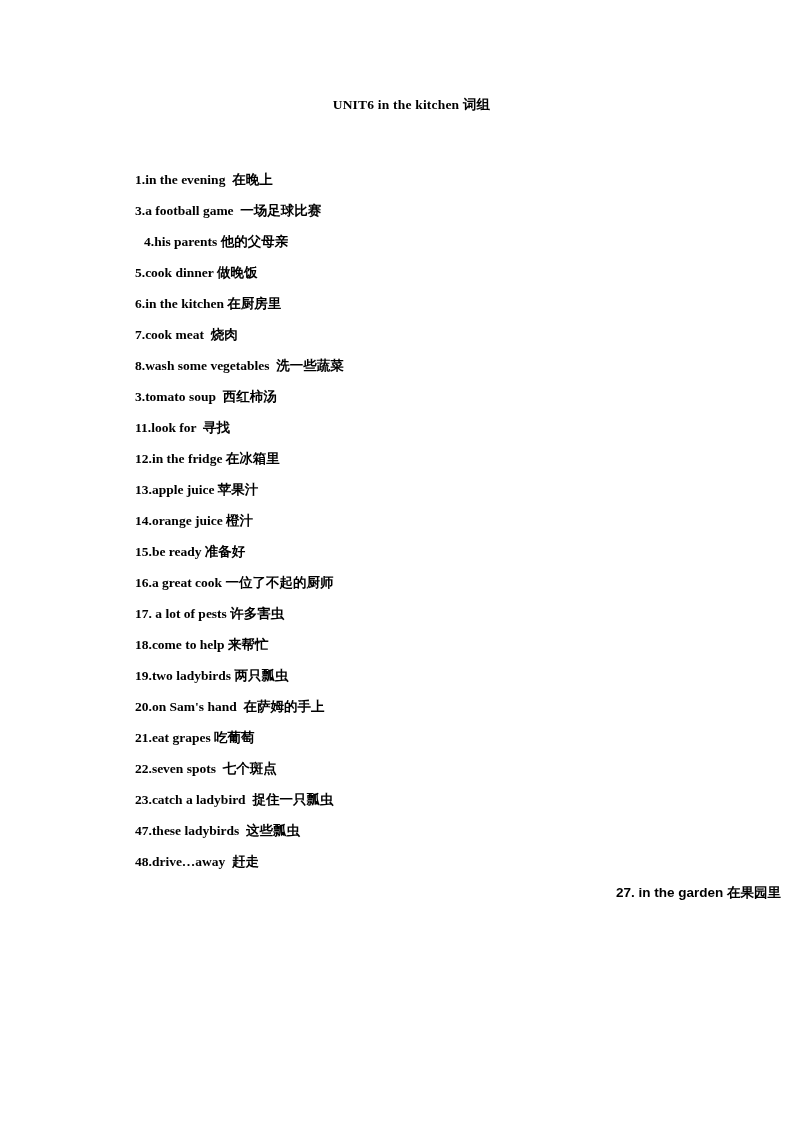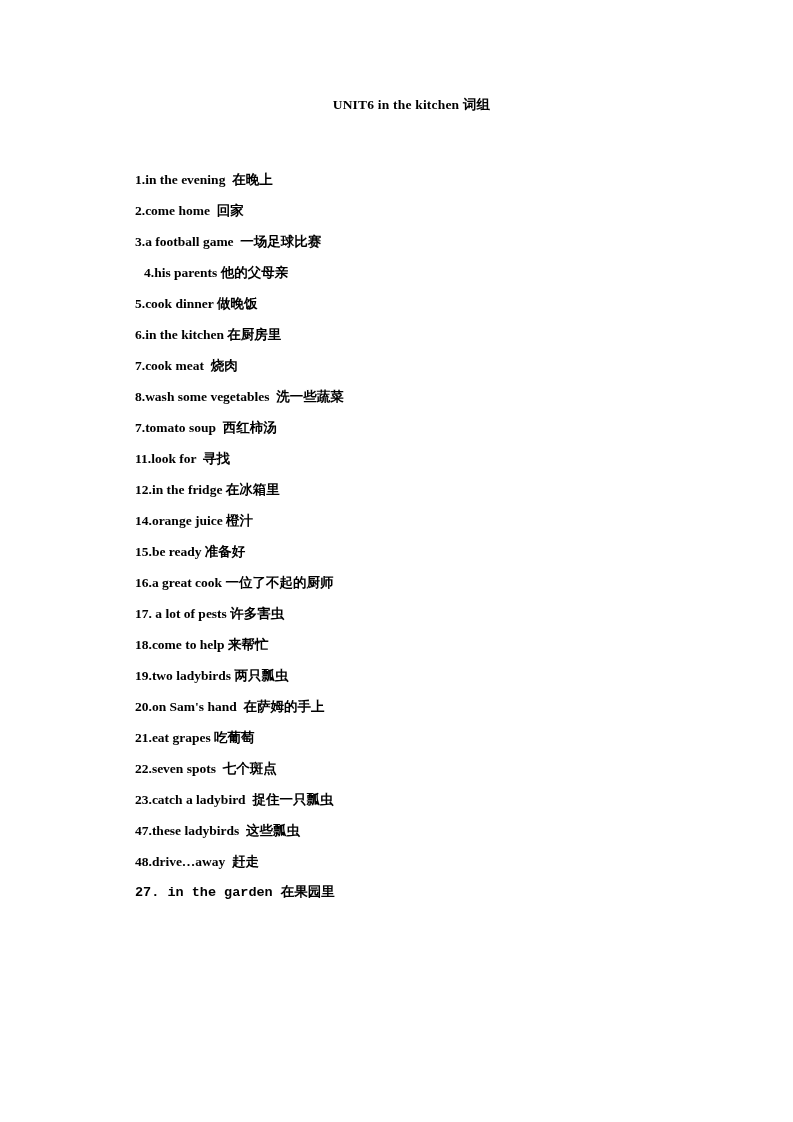--- a/index.html
+++ b/index.html
@@ -41,41 +41,42 @@
   .body-list li {
     font-weight: bold;
     font-size: 13.5px;
     line-height: 31px;
     white-space: pre;
   }
   .indent-1 {
     padding-left: 9px;
   }
   .mono-line {
-    font-family: Liberation Mono, monospace;
+    font-family: Liberation Sans, sans-serif;
     font-size: 12.5px;
+    text-align: right;
   }
 </style>
 </head>
 <body>
 
 <div class="page">
   <div class="doc-title">UNIT6 in the kitchen 词组</div>
   <ul class="body-list">
       <li>1.in the evening  在晚上</li>
-      <li>2.come home  回家</li>
       <li>3.a football game  一场足球比赛</li>
       <li class="indent-1">4.his parents 他的父母亲</li>
       <li>5.cook dinner 做晚饭</li>
       <li>6.in the kitchen 在厨房里</li>
       <li>7.cook meat  烧肉</li>
       <li>8.wash some vegetables  洗一些蔬菜</li>
-      <li>7.tomato soup  西红柿汤</li>
+      <li>3.tomato soup  西红柿汤</li>
       <li>11.look for  寻找</li>
       <li>12.in the fridge 在冰箱里</li>
+      <li>13.apple juice 苹果汁</li>
       <li>14.orange juice 橙汁</li>
       <li>15.be ready 准备好</li>
       <li>16.a great cook 一位了不起的厨师</li>
       <li>17. a lot of pests 许多害虫</li>
       <li>18.come to help 来帮忙</li>
       <li>19.two ladybirds 两只瓢虫</li>
       <li>20.on Sam's hand  在萨姆的手上</li>
       <li>21.eat grapes 吃葡萄</li>
       <li>22.seven spots  七个斑点</li>
       <li>23.catch a ladybird  捉住一只瓢虫</li>

